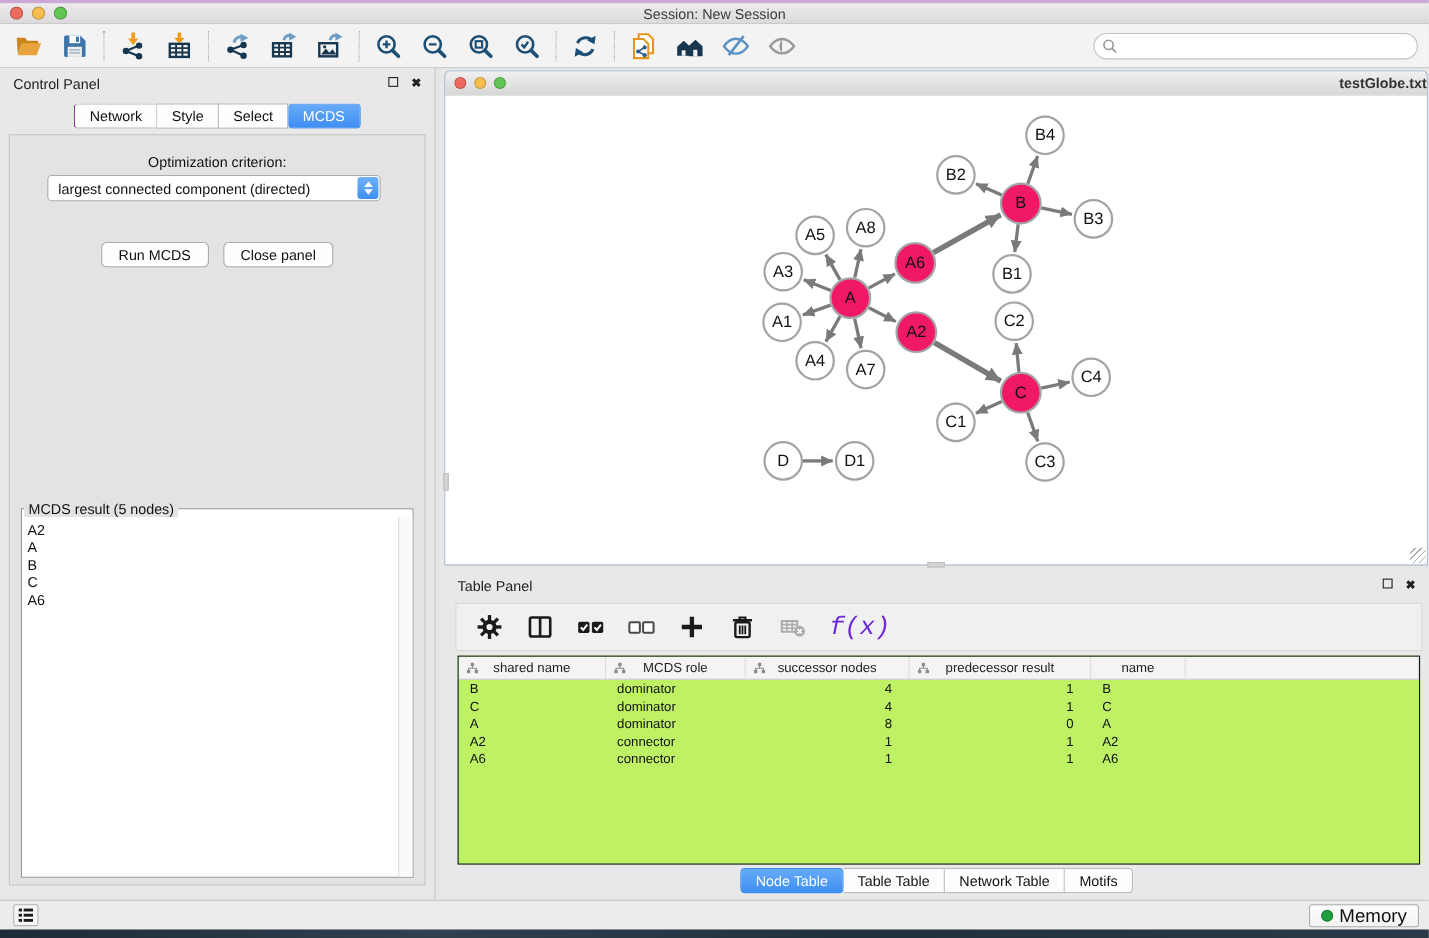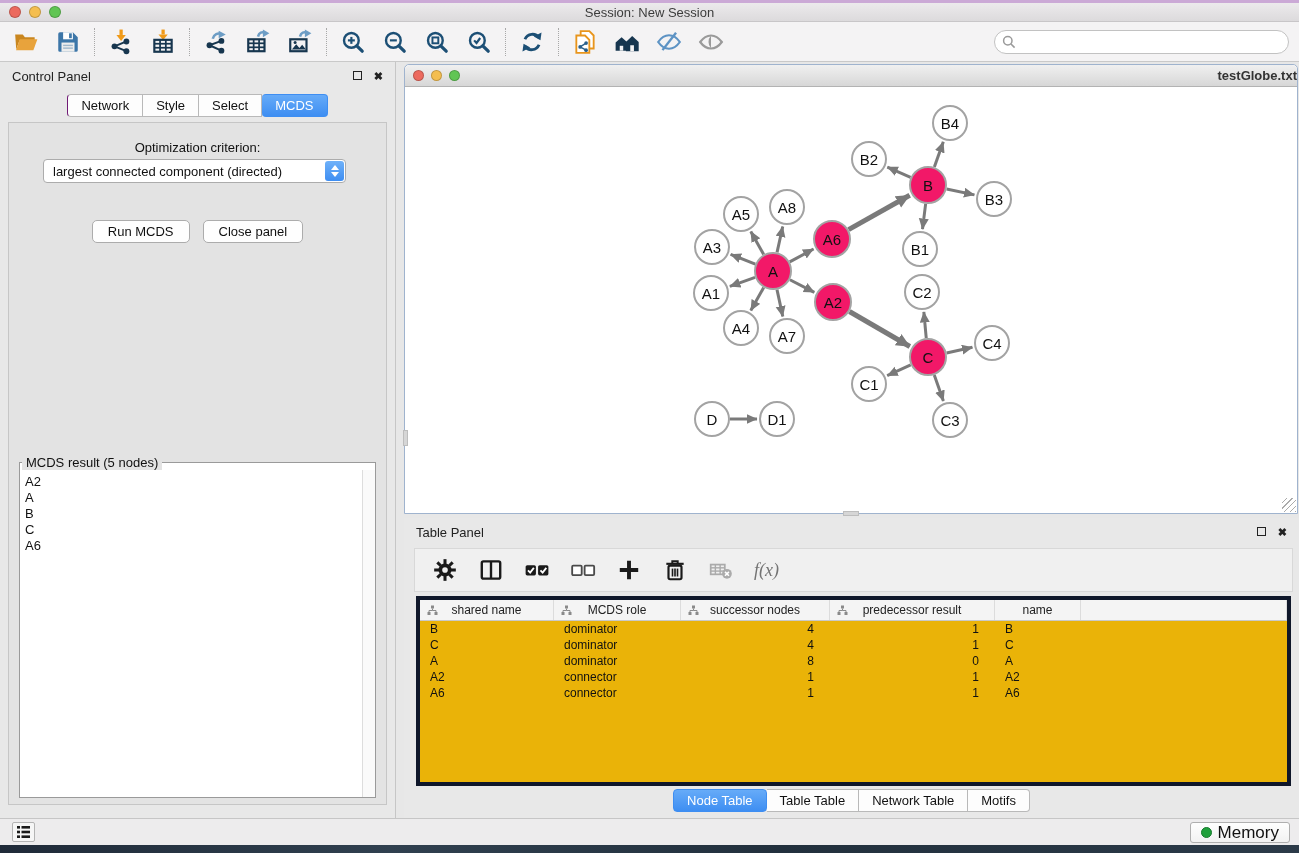--- a/index.html
+++ b/index.html
@@ -73,23 +73,23 @@
   .net-canvas { position:relative; width:100%; height:426px; background:#fff; overflow:hidden; }
   .resize-grip { position:absolute; right:1px; bottom:1px; width:14px; height:14px;
     background:repeating-linear-gradient(135deg, transparent 0 3px, #ABABAB 3px 4px); }
   .grip-left { position:absolute; left:403px; top:430px; width:5px; height:16px; background:#D6D6D6; border:1px solid #BDBDBD; }
   .grip-bottom { position:absolute; left:843px; top:511px; width:16px; height:5px; background:#D6D6D6; border:1px solid #BDBDBD; }
   
   .table-panel { position:absolute; left:404px; top:518px; width:895px; height:300px; background:#E8E8E8; }
   .tp-toolbar { position:absolute; left:10px; right:6px; top:30px; height:44px;
     background:#F0F0F0; border:1px solid #D8D8D8; display:flex; align-items:center; gap:20px; padding-left:17px; }
   .tp-icon { width:26px; height:26px; display:flex; align-items:center; justify-content:center; }
-  .fx-label { font-family:Liberation Serif, serif; font-style:italic; font-size:18px; color:#737373; }
+  .fx-label { font-family:Liberation Mono, monospace; font-style:italic; font-size:23px; color:#6d28d9; }
   .data-table { position:absolute; left:12px; right:8px; top:78px; height:190px;
-    background:#eab308; border:4px solid #0f172a; overflow:hidden; }
+    background:#bef264; border:1px solid #0f172a; overflow:hidden; }
   .thead, .trow { display:grid; grid-template-columns:134px 127px 149px 165px 86px 1fr; }
   .thead { background:#F4F4F4; border-bottom:1px solid #C9C9C9; height:21px; }
   .th { position:relative; display:flex; align-items:center; justify-content:center;
     font-size:12px; color:#222; border-right:1px solid #DCDCDC; }
   .th .hicon { position:absolute; left:7px; top:5px; }
   .trow { height:16px; }
   .td { font-size:12px; color:#111; line-height:16px; white-space:nowrap; overflow:hidden; }
   .td.l { padding-left:10px; text-align:left; }
   .td.r { padding-right:16px; text-align:right; }
   .tp-tabs { position:absolute; left:0; right:0; top:271px; display:flex; justify-content:center; }

